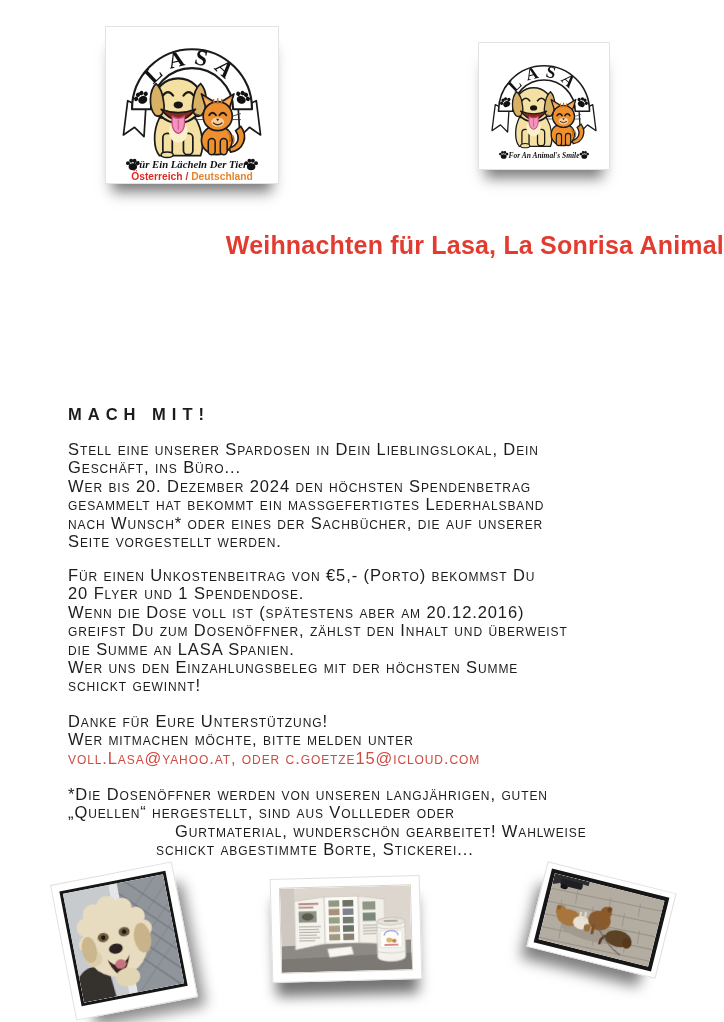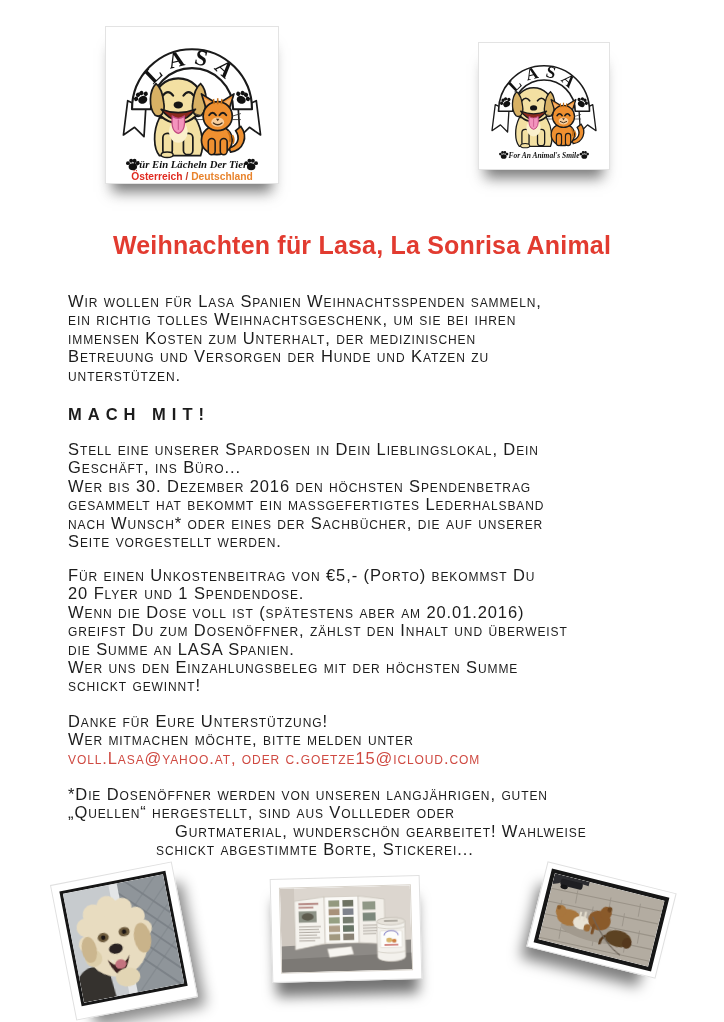--- a/index.html
+++ b/index.html
@@ -7,21 +7,21 @@
         font-family:"Liberation Sans",sans-serif;color:#1c1c1c;}
 
   
   .logo-card{position:absolute;background:#fff;border:1px solid #e3e3e3;
              box-shadow:0 15px 13px -7px rgba(35,35,35,.6);text-align:right;}
   #logo-left{left:105px;top:26px;width:172px;height:156px;}
   #logo-right{left:478px;top:42px;width:130px;height:126px;}
   .logo-card svg{width:100%;height:100%;display:block;}
 
   
-  .title{position:absolute;top:231px;left:0;width:100%;text-align:center;
+  .title{position:absolute;top:231px;left:0;width:100%;text-align:right;
          font-size:25px;font-weight:bold;letter-spacing:.2px;}
 
   
   .bodytext{position:absolute;left:68px;font-size:16.5px;line-height:18.4px;
             letter-spacing:.9px;font-variant:small-caps;white-space:pre-line;}
   #intro{top:292px;}
   #mach{top:405px;font-weight:bold;letter-spacing:6px;}
   #spardose{top:440px;}
   #unkosten{top:566px;}
   #danke{top:712px;}
@@ -130,38 +130,33 @@
     <svg viewBox="0 0 200 176">
       <use href="#lasa-art"></use>
       <use href="#paw-icon-shape" transform="translate(38,163) scale(1.7)" fill="#111"></use>
       <use href="#paw-icon-shape" transform="translate(162,163) scale(1.7)" fill="#111"></use>
       <text x="100" y="168" text-anchor="middle" font-size="11.5" font-weight="bold" font-style="italic" font-family="'Liberation Serif',serif" fill="#111">For An Animal's Smile</text>
     </svg>
   </div>
 
   <div class="title" style="color: rgb(226, 59, 48);">Weihnachten für Lasa, La Sonrisa Animal</div>
 
-  <div class="bodytext" id="intro">Wir wollen für Lasa Spanien Weihnachtsspenden sammeln,
-ein richtig tolles Weihnachtsgeschenk, um sie bei ihren
-immensen Kosten zum Unterhalt, der medizinischen
-Betreuung und Versorgen der Hunde und Katzen zu
-unterstützen.</div>
 
   <div class="bodytext" id="mach">MACH MIT!</div>
 
   <div class="bodytext" id="spardose">Stell eine unserer Spardosen in Dein Lieblingslokal, Dein
 Geschäft, ins Büro...
-Wer bis 30. Dezember 2016 den höchsten Spendenbetrag
+Wer bis 20. Dezember 2024 den höchsten Spendenbetrag
 gesammelt hat bekommt ein massgefertigtes Lederhalsband
 nach Wunsch* oder eines der Sachbücher, die auf unserer
 Seite vorgestellt werden.</div>
 
   <div class="bodytext" id="unkosten">Für einen Unkostenbeitrag von €5,- (Porto) bekommst Du
 20 Flyer und 1 Spendendose.
-Wenn die Dose voll ist (spätestens aber am 20.01.2016)
+Wenn die Dose voll ist (spätestens aber am 20.12.2016)
 greifst Du zum Dosenöffner, zählst den Inhalt und überweist
 die Summe an LASA Spanien.
 Wer uns den Einzahlungsbeleg mit der höchsten Summe
 schickt gewinnt!</div>
 
   <div class="bodytext" id="danke">Danke für Eure Unterstützung!
 Wer mitmachen möchte, bitte melden unter</div>
 
   <div class="bodytext" id="contact" style="color: rgb(207, 74, 66);">voll.Lasa@yahoo.at, oder c.goetze15@icloud.com</div>
 

